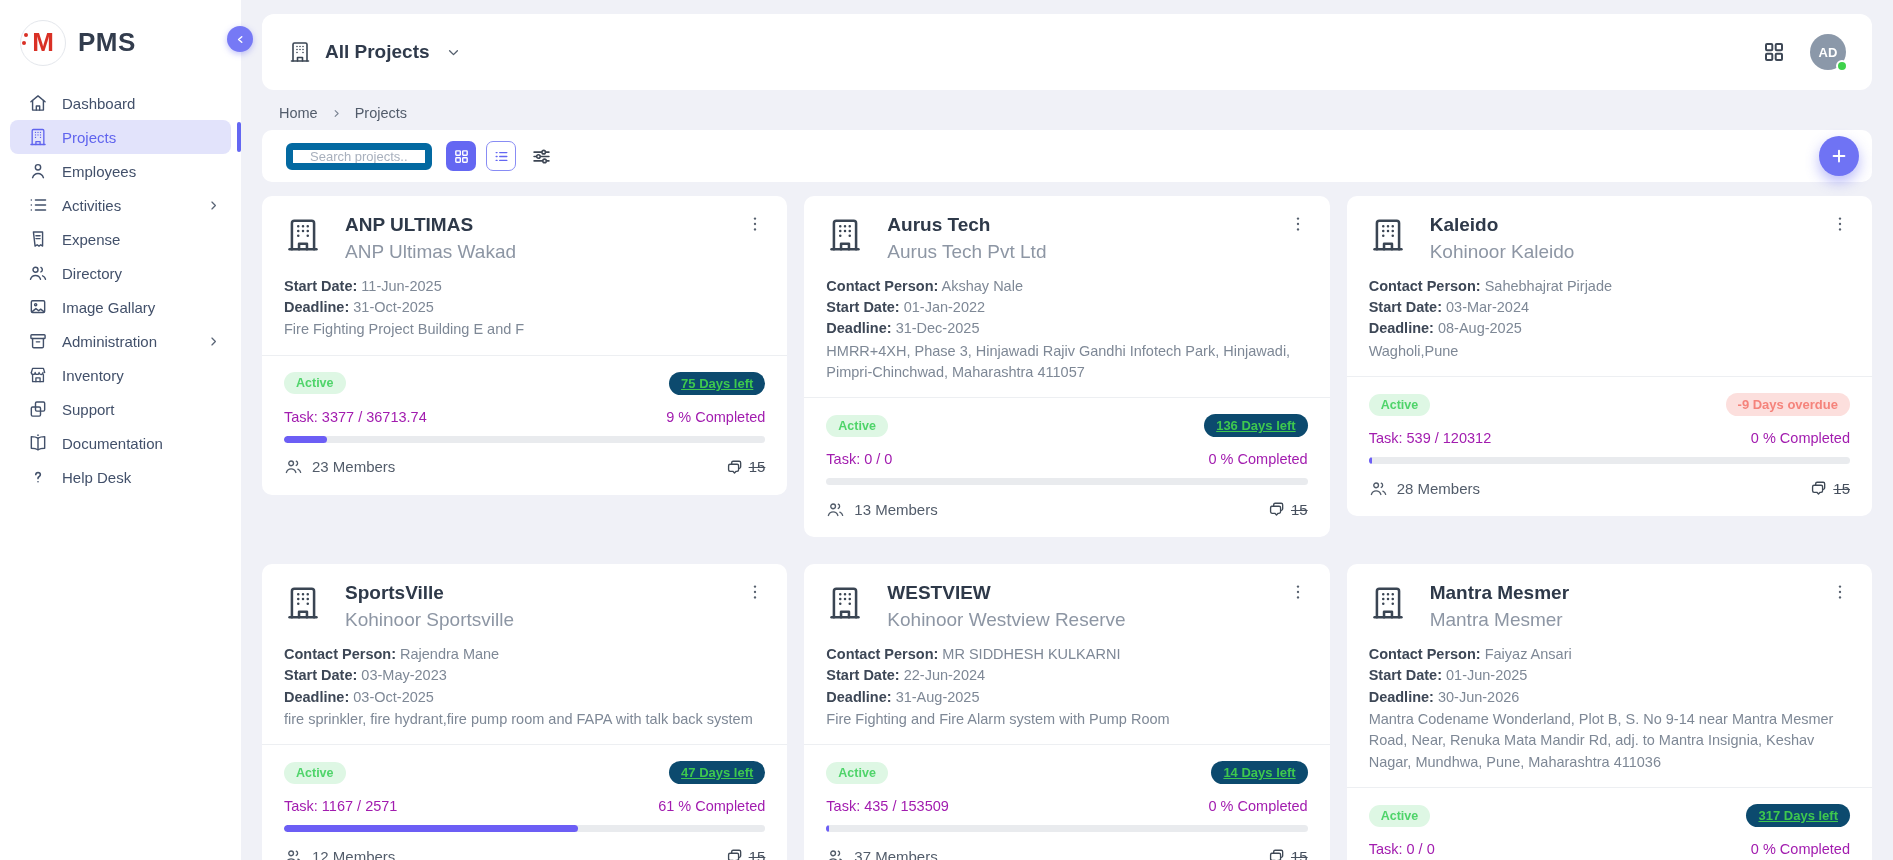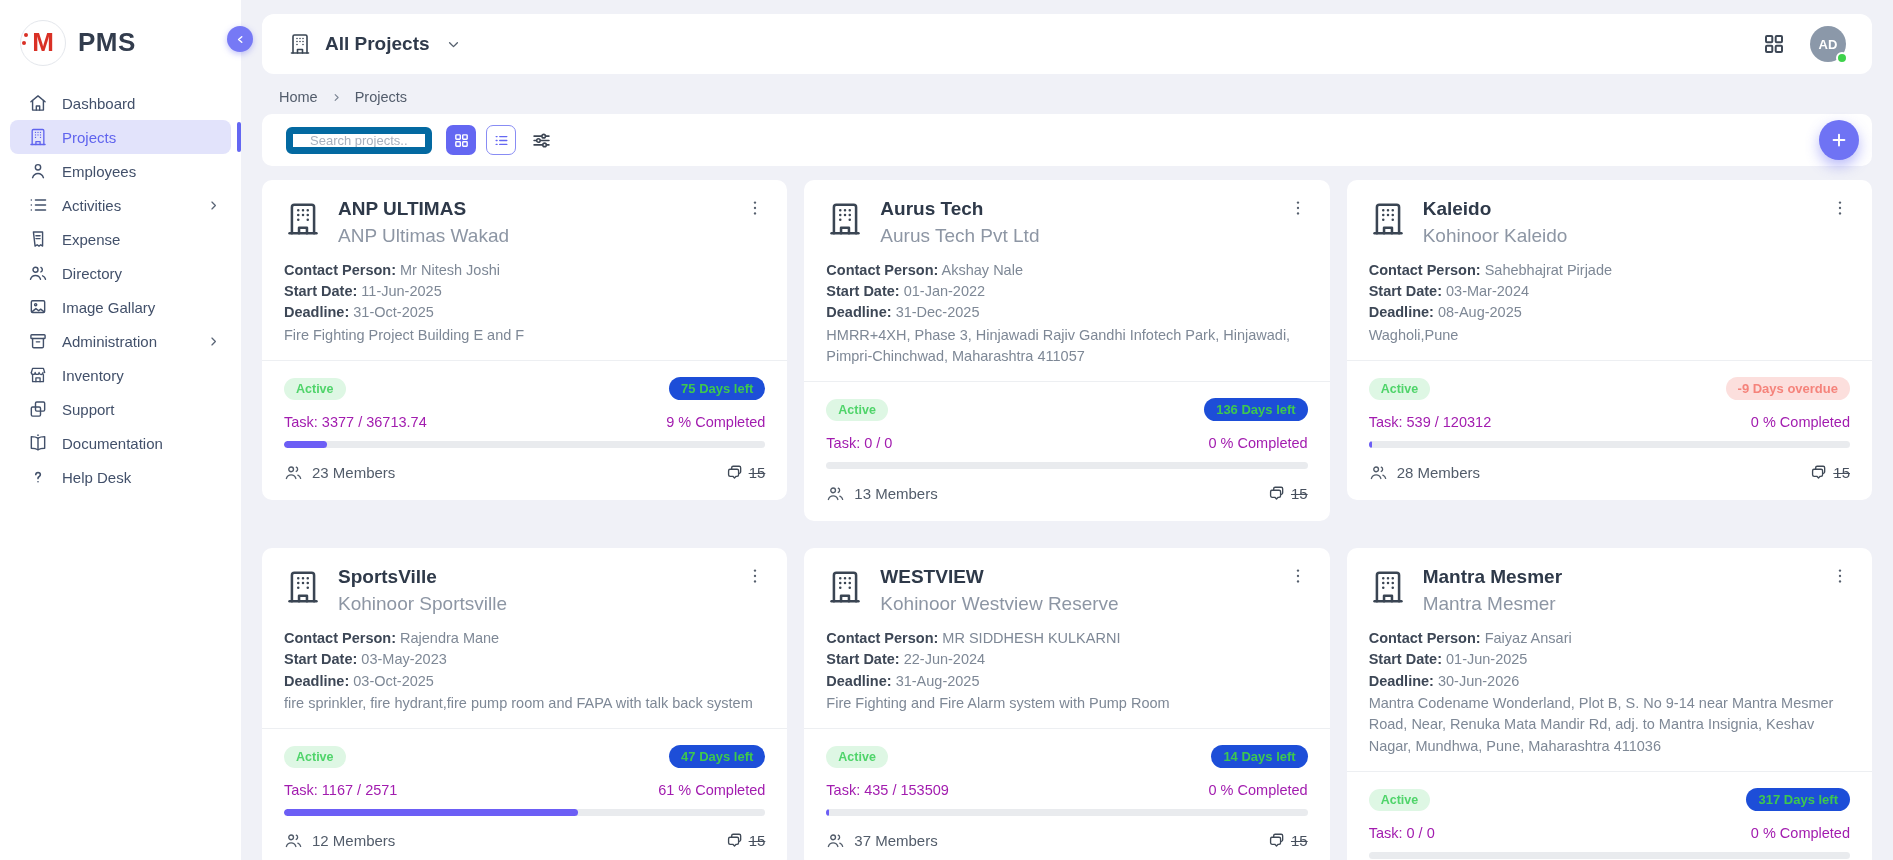--- a/index.html
+++ b/index.html
@@ -24,21 +24,21 @@
   .nav-item.active::after { content:""; position:absolute; right:-10px; top:2px; bottom:2px; width:4px; border-radius:2px; background:#6467f2; }
   .icon svg { width:100%; height:100%; display:block; }
 
   
   .collapse-btn { position:absolute; left:227px; top:26px; width:26px; height:26px; border-radius:50%; background:#7679f5; border:none; color:#fff; display:flex; align-items:center; justify-content:center; cursor:pointer; z-index:5; box-shadow:0 2px 6px rgba(100,103,242,.4); }
   .collapse-btn .icon { width:15px; height:15px; }
 
   
   .main { flex:1 1 auto; height:100%; padding:0 21px; overflow:hidden; }
 
-  .topbar { margin-top:14px; height:60px; background:#fff; border-radius:12px; display:flex; align-items:center; padding:0 26px; }
+  .topbar { margin-top:14px; height:76px; background:#fff; border-radius:12px; display:flex; align-items:center; padding:0 26px; }
   .topbar-left { display:flex; align-items:center; gap:13px; cursor:pointer; }
   .topbar-left .icon.bldg { width:24px; height:24px; color:#3a4553; }
   .topbar-title { font-size:19px; font-weight:bold; color:#2f3a4b; }
   .topbar-left .icon.chev { width:17px; height:17px; color:#55606e; margin-left:2px; }
   .topbar-right { margin-left:auto; display:flex; align-items:center; gap:24px; }
   .apps-btn { width:24px; height:24px; border:none; background:transparent; color:#3e4856; cursor:pointer; padding:0; }
   .avatar { position:relative; width:36px; height:36px; border-radius:50%; background:#8b98a9; color:#fff; font-size:13px; font-weight:bold; display:flex; align-items:center; justify-content:center; cursor:pointer; }
   .online-dot { position:absolute; right:-2px; bottom:-2px; width:12px; height:12px; border-radius:50%; background:#3ed24b; border:2px solid #fff; }
 
   .breadcrumb { margin:15px 0 0 17px; display:flex; align-items:center; gap:12px; font-size:14.5px; color:#525c6b; }
@@ -55,34 +55,34 @@
   .filter-btn { margin-left:10px; background:transparent; border:none; color:#3c4553; }
   .filter-btn .icon { width:21px; height:21px; }
   .add-btn { margin-left:auto; width:40px; height:40px; border-radius:50%; background:#6f73f4; border:none; color:#fff; display:flex; align-items:center; justify-content:center; cursor:pointer; box-shadow:0 6px 14px rgba(100,103,242,.45); }
   .add-btn .icon { width:20px; height:20px; }
 
   
   .cards { margin-top:14px; display:grid; grid-template-columns:repeat(3,1fr); column-gap:17px; row-gap:27px; align-items:start; }
   .card { background:#fff; border-radius:10px; padding:18px 22px 18px; cursor:pointer; }
   .card-head { display:flex; align-items:flex-start; }
   .card-head .icon.bldg { width:38px; height:38px; color:#3a4553; flex:0 0 38px; margin-top:2px; }
-  .card-titles { margin-left:16px; flex:1 1 auto; min-width:0; }
+  .card-titles { margin-left:23px; flex:1 1 auto; min-width:0; }
   .card-title { font-size:19px; font-weight:bold; color:#2e3949; line-height:1.2; }
   .card-subtitle { margin-top:4px; font-size:19px; color:#8d96a4; }
   .kebab { width:20px; height:20px; border:none; background:transparent; color:#555f6d; cursor:pointer; padding:0; flex:0 0 20px; }
   .card-details { margin-top:13px; font-size:14.5px; line-height:1.47; }
   .dl { font-weight:bold; color:#3d4756; }
   .dv, .detail-desc { color:#7e8896; }
   .detail-desc { margin-top:1px; }
   .card-divider { margin:14px -22px 0; border-top:1px solid #edeff2; }
   .badge-row { margin-top:16px; display:flex; align-items:center; justify-content:space-between; }
   .badge { padding:4px 12px; border-radius:12px; font-size:12.5px; font-weight:bold; }
   .badge.status { color:#4fd46a; background:#def7e4; }
   .badge.deadline { font-size:13px; }
-  .badge.deadline.left { color:#3ec84e; background:#1d4ed8; }
+  .badge.deadline.left { color:#3ec84e; background:#0c4a6e;text-decoration:underline; }
   .badge.deadline.overdue { color:#f5837b; background:#fcdfdd; }
   .task-row { margin-top:14px; display:flex; justify-content:space-between; font-size:14.5px; color:#a21caf; }
   .progress { margin-top:11px; height:7px; border-radius:4px; background:#e9ebee; overflow:hidden; }
   .progress-fill { height:100%; border-radius:4px; background:#6c5ef5; width:0; }
   .card-footer { margin-top:14px; display:flex; align-items:center; justify-content:space-between; }
   .members { display:flex; align-items:center; gap:9px; font-size:15px; color:#525c6a; }
   .members .icon { width:19px; height:19px; color:#515b69; }
   .messages { display:flex; align-items:center; gap:5px; color:#47505e; cursor:pointer; }
   .messages .icon { width:20px; height:20px; color:#3f4956; }
   .msg-num { font-size:15px; text-decoration:line-through; }
@@ -339,22 +339,20 @@
       </div>
       <button class="kebab">
         <span class="icon"><svg viewBox="0 0 24 24" fill="none" stroke="currentColor" stroke-width="1.7" stroke-linecap="round" stroke-linejoin="round">
                   <circle cx="12" cy="5.5" r="1.4" fill="currentColor" stroke="none"></circle>
                   <circle cx="12" cy="12" r="1.4" fill="currentColor" stroke="none"></circle>
                   <circle cx="12" cy="18.5" r="1.4" fill="currentColor" stroke="none"></circle>
                 </svg></span>
       </button>
     </div>
     <div class="card-details">
-      <div><span class="dl">Contact Person:</span>
-        <span class="dv">Mr Nitesh Joshi</span></div>
       <div><span class="dl">Start Date:</span>
         <span class="dv">11-Jun-2025</span></div>
       <div><span class="dl">Deadline:</span>
         <span class="dv">31-Oct-2025</span></div>
       <div class="detail-desc">Fire Fighting Project Building E and F</div>
     </div>
     <div class="card-divider"></div>
     <div class="badge-row">
       <span class="badge status">Active</span>
       <span class="badge deadline left">75 Days left</span>

